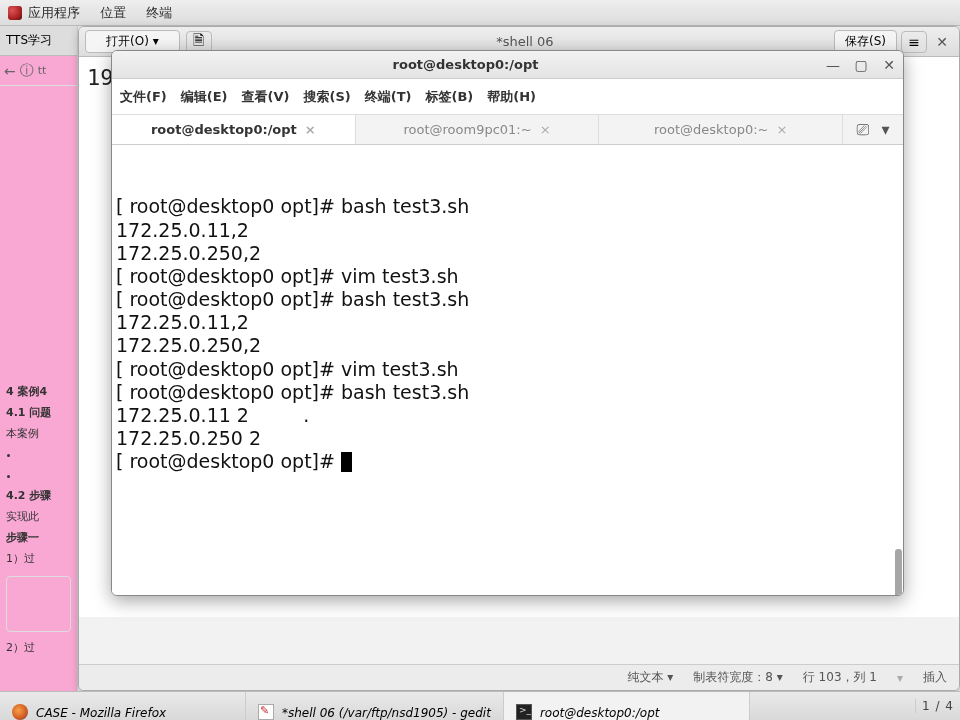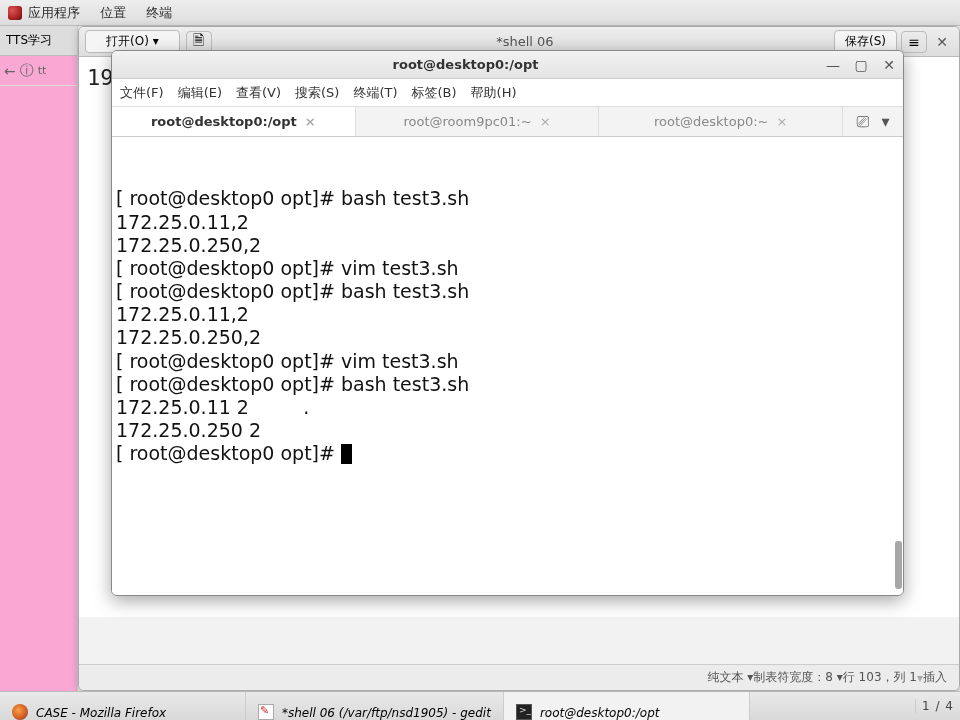--- a/index.html
+++ b/index.html
@@ -16,37 +16,37 @@
 
 
 .gedit-win { position: absolute; left: 78px; top: 26px; width: 882px; height: 665px; background: #f2f2f2; border: 1px solid #aaa; border-radius: 6px; box-shadow: 0 3px 10px rgba(0,0,0,0.2); overflow: hidden; }
 .gedit-hdr { height: 30px; background: linear-gradient(#eee,#ddd); display: flex; align-items: center; padding: 0 6px; border-bottom: 1px solid #bbb; }
 .gedit-hdr .open-btn { border: 1px solid #bbb; border-radius: 4px; padding: 2px 20px; font-size: 12px; background: #f5f5f5; }
 .gedit-hdr .title { flex: 1; text-align: center; font-size: 13px; color: #555; }
 .gedit-hdr .save-btn { border: 1px solid #bbb; border-radius: 4px; padding: 2px 10px; font-size: 12px; background: #f5f5f5; margin-right: 4px; }
 .gedit-hdr .hamb { width: 26px; height: 22px; border: 1px solid #bbb; border-radius: 4px; display: flex; align-items: center; justify-content: center; font-size: 14px; margin-right: 4px; }
 .gedit-hdr .wbtn { width: 22px; height: 22px; text-align: center; line-height: 22px; color: #555; font-size: 14px; }
 .gedit-body { background: #fff; height: 560px; padding: 6px 8px; font-family: "DejaVu Sans Mono", monospace; font-size: 22px; color: #222; line-height: 1.35; }
-.gedit-status { position: absolute; bottom: 0; left: 0; right: 0; height: 26px; background: #ececec; border-top: 1px solid #ccc; display: flex; align-items: center; font-size: 12px; color: #555; padding: 0 12px; justify-content: flex-end; }
+.gedit-status { position: absolute; bottom: 0; left: 0; right: 0; height: 26px; background: #ececec; border-top: 1px solid #ccc; display: flex; align-items: center; gap: 20px; font-size: 12px; color: #555; padding: 0 12px; justify-content: flex-end; }
 
 
 .ff-sliver { position: absolute; left: 0; top: 26px; width: 78px; height: 665px; background: #f9a8d4; border-right: 1px solid #ccc; font-size: 12px; overflow: hidden; }
 .ff-sliver .tabbar { height: 30px; background: #ddd; border-bottom: 1px solid #bbb; display: flex; align-items: center; padding-left: 6px; }
 .ff-sliver .urlrow { height: 30px; display: flex; align-items: center; gap: 4px; padding-left: 4px; border-bottom: 1px solid #ddd; }
 .ff-sliver .urlrow .nav { color: #666; font-size: 14px; }
 .ff-sliver .content { padding: 6px; font-size: 11px; color: #333; line-height: 1.9; }
 .ff-sliver .content b { font-weight: bold; }
 .ff-sliver .content ul { list-style: disc; padding-left: 14px; }
 
 
 .term-win { position: absolute; left: 111px; top: 50px; width: 793px; height: 546px; background: #fff; border: 1px solid #888; border-radius: 6px; box-shadow: 0 5px 18px rgba(0,0,0,0.35); overflow: hidden; }
 .term-title { height: 28px; background: linear-gradient(#f2f2f2,#e4e4e4); display: flex; align-items: center; border-bottom: 1px solid #ccc; }
 .term-title .t { flex: 1; text-align: center; font-size: 13px; font-weight: bold; color: #333; }
 .term-title .wbtn { width: 28px; text-align: center; color: #555; font-size: 14px; }
-.term-menu { height: 28px; display: flex; align-items: center; padding: 0 8px; gap: 14px; font-size: 13px; color: #333; border-bottom: 1px solid #ddd; }
+.term-menu { height: 36px; display: flex; align-items: center; padding: 0 8px; gap: 14px; font-size: 13px; color: #333; border-bottom: 1px solid #ddd; font-weight: bold; }
 .term-tabs { height: 30px; display: flex; align-items: stretch; border-bottom: 1px solid #ccc; background: #f3f3f3; }
 .term-tabs .tab { flex: 1; display: flex; align-items: center; justify-content: center; gap: 8px; font-size: 13px; color: #888; border-right: 1px solid #ddd; position: relative; }
 .term-tabs .tab.active { color: #333; font-weight: bold; background: #fff; }
 .term-tabs .tab .close { color: #aaa; font-size: 13px; }
 .term-tabs .sidebtns { width: 60px; display: flex; align-items: center; justify-content: center; gap: 12px; color: #555; }
 .term-body { padding: 4px 4px; font-family: "DejaVu Sans Mono","Noto Sans Mono",monospace; font-size: 19px; color: #111; line-height: 1.22; white-space: pre; height: calc(100% - 84px); overflow: hidden; position: relative; background: #fff; }
 .term-body .cursor { display: inline-block; width: 11px; height: 20px; background: #000; vertical-align: text-bottom; }
 .term-body .sb { position: absolute; right: 0; top: 0; width: 10px; height: 100%; }
 .term-body .sb .thumb { position: absolute; right: 1px; bottom: 8px; width: 7px; height: 48px; background: rgba(0,0,0,0.35); border-radius: 3px; }
 
@@ -76,20 +76,36 @@
 </div>
 
 <div class="ff-sliver">
   <div class="tabbar">
     <span>TTS学习</span>
   </div>
   <div class="urlrow">
     <span class="nav">←</span>
     <span class="nav">ⓘ</span>
     <span style="font-size:11px;color:#666;">tt</span>
+  </div>
+  <div class="content">
+    <div style="height:290px;"></div>
+    <b>4 案例4</b><br>
+    <b>4.1 问题</b><br>
+    <span>本案例</span>
+    <ul>
+        <li></li>
+        <li></li>
+      </ul>
+    <b>4.2 步骤</b><br>
+    <span>实现此</span><br>
+    <b>步骤一</b><br>
+    <span>1）过</span>
+    <div style="height:56px;border:1px solid #ddd;border-radius:4px;margin:6px 0;"></div>
+    <span>2）过</span>
   </div>
 </div>
 
 <div class="gedit-win">
   <div class="gedit-hdr">
     <div class="open-btn"><span>打开(O)</span> ▾</div>
     <div style="width:6px;"></div>
     <div class="hamb">🗎</div>
     <div class="title">*shell 06</div>
     <div class="save-btn">保存(S)</div>

